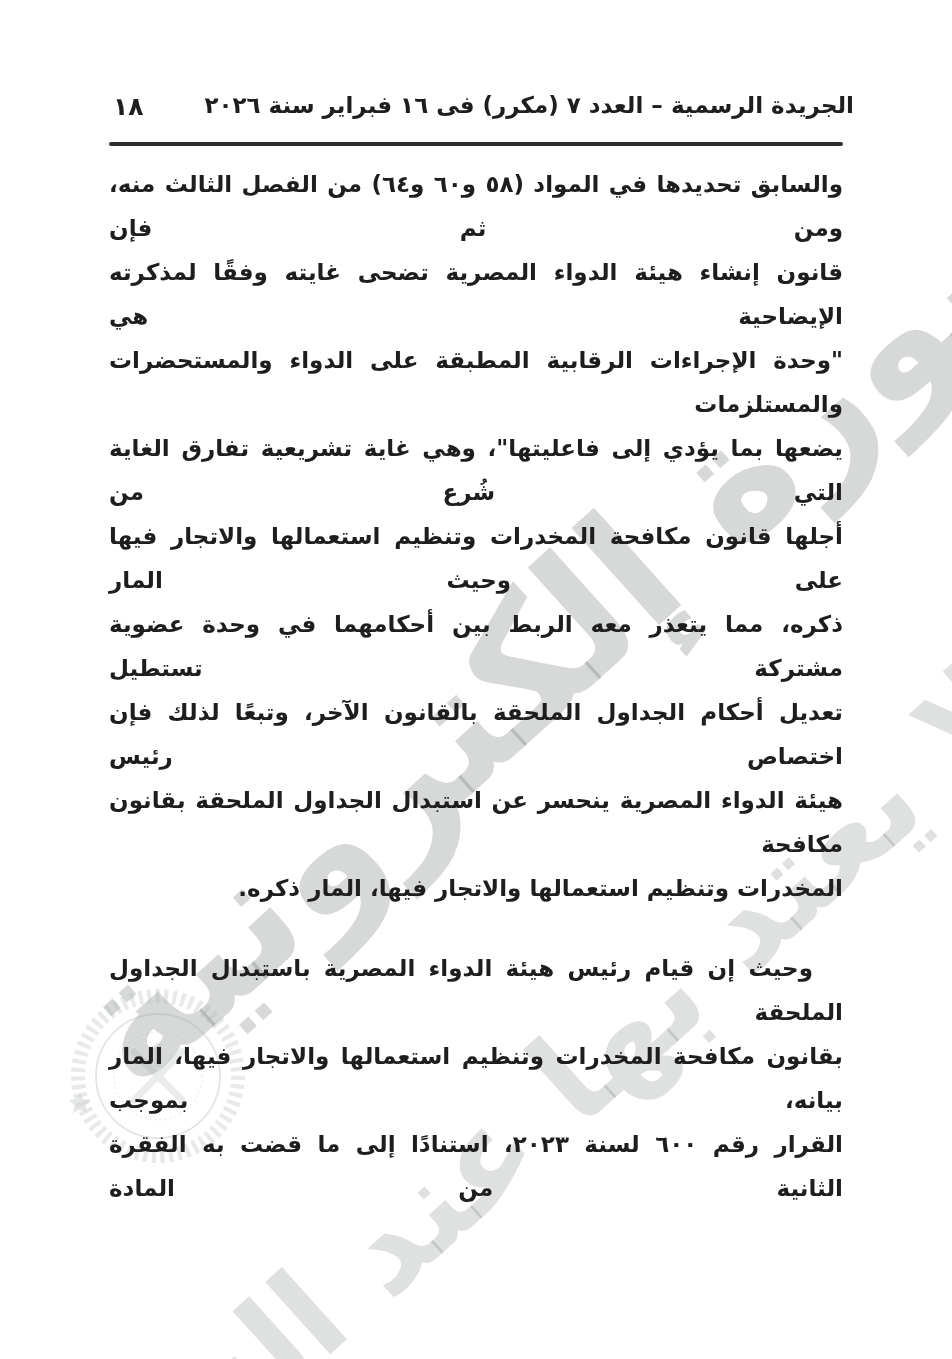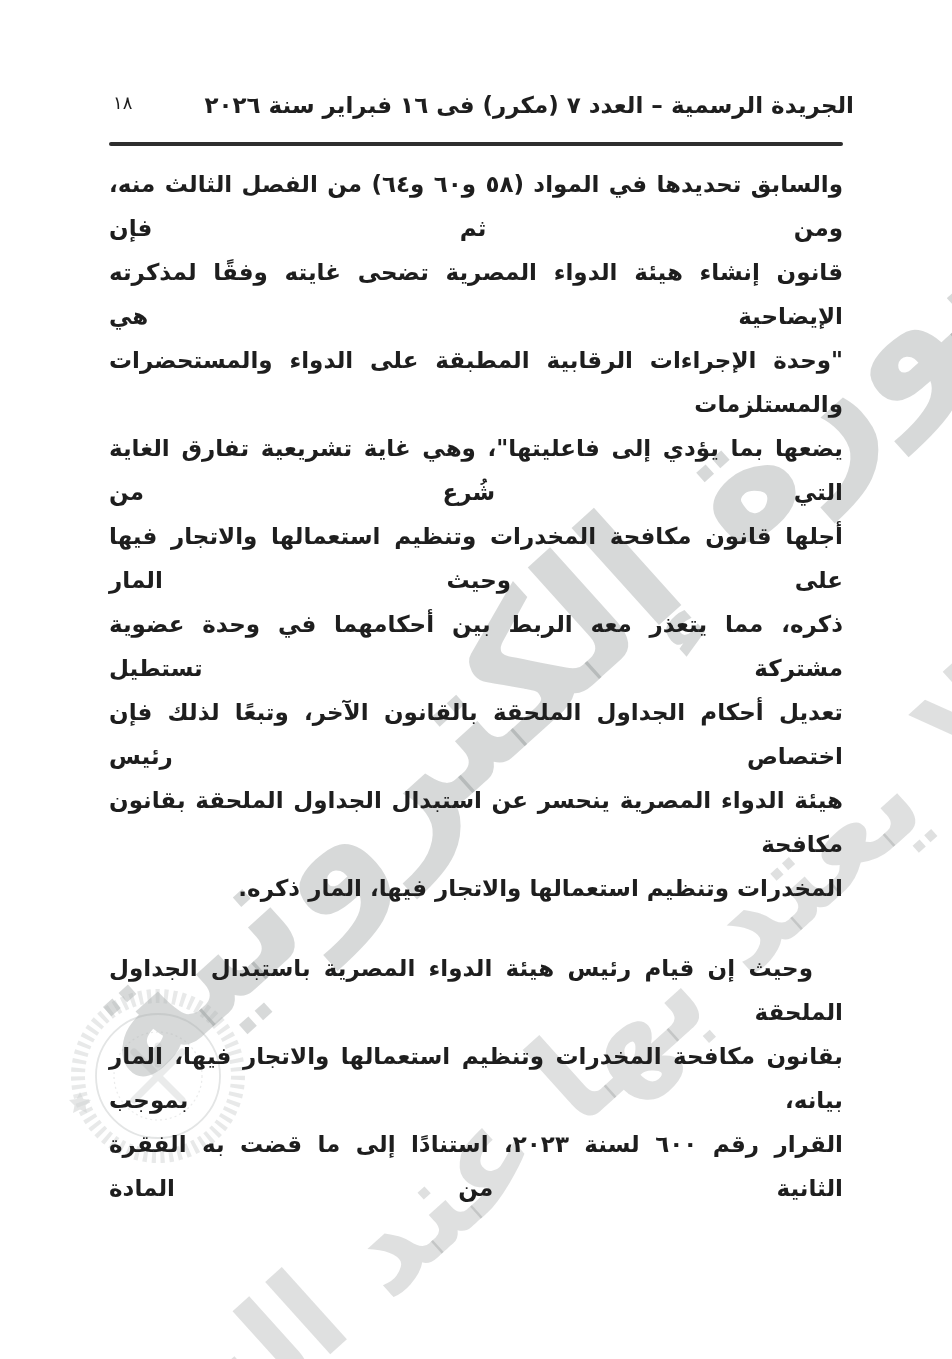--- a/index.html
+++ b/index.html
@@ -49,21 +49,21 @@
 
   
   .header-title{
     position:absolute;top:92px;right:98px;
     font-size:23px;font-weight:bold;
     letter-spacing:.3px;
     white-space:nowrap;
   }
   .page-number{
     position:absolute;top:92px;left:113px;
-    font-size:18px;font-weight:normal;
+    font-size:25px;font-weight:bold;
   }
   .header-rule{
     position:absolute;top:142px;left:109px;right:109px;
     height:4px;background:var(--rule);border-radius:2px;
   }
 
   
   .doc-body{
     position:absolute;top:162px;right:109px;
     width:734px;

